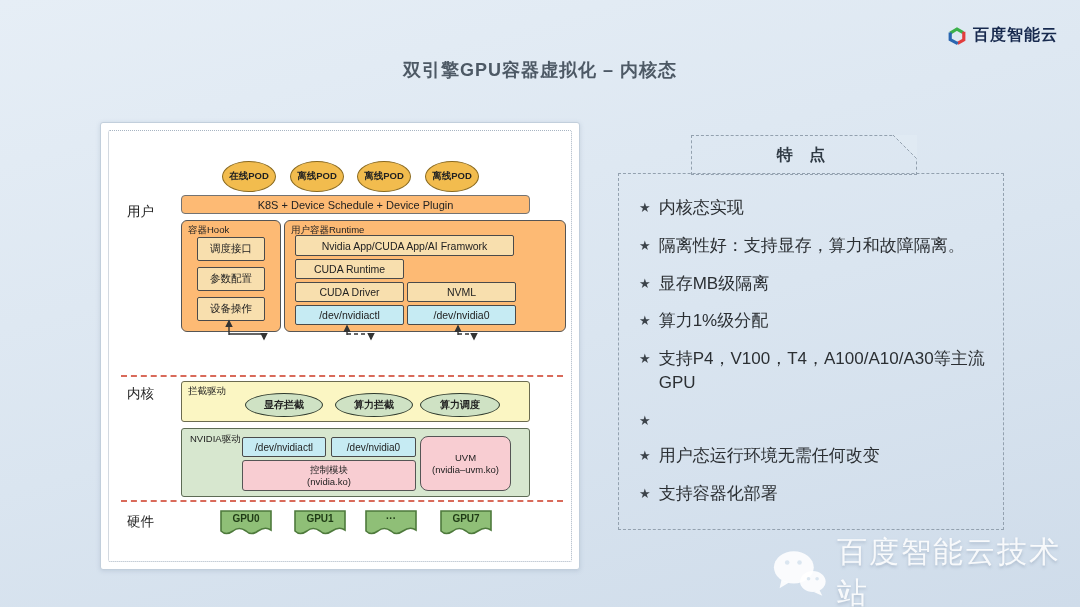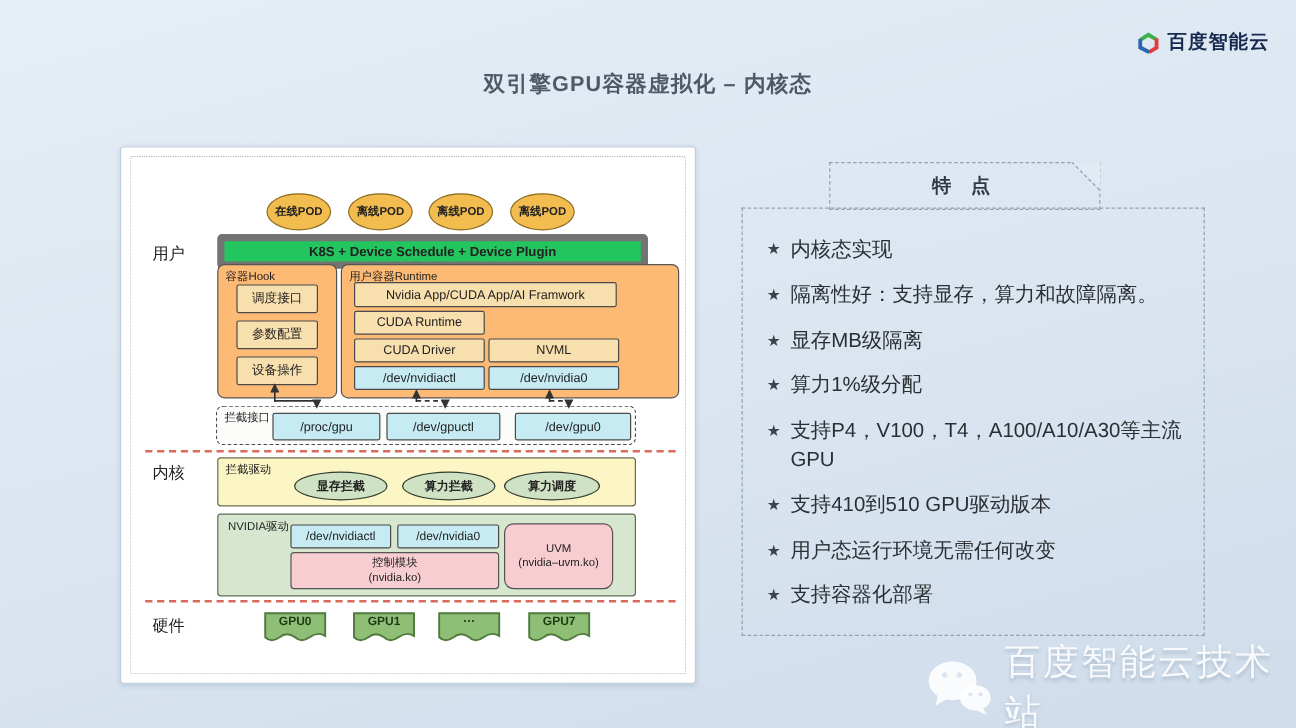--- a/index.html
+++ b/index.html
@@ -15,22 +15,22 @@
 
   
   .card{position:absolute;left:100px;top:122px;width:478px;height:446px;background:#ffffff;
         border:1px solid #c2cfdc;border-radius:3px;box-shadow:0 1px 4px rgba(120,140,165,.25);}
   .card-inner-frame{position:absolute;inset:7px;border:1px dotted #a7b4c2;border-radius:2px;pointer-events:none;}
   .layer-label{position:absolute;left:26px;width:44px;font-size:13.5px;color:#222;font-weight:500;}
 
   .pod{position:absolute;height:29px;border:1.6px solid #8a6a20;border-radius:50%;
        background:#f2bc4e;display:flex;align-items:center;justify-content:center;
        font-size:9.5px;font-weight:700;color:#222;}
-  .bar{position:absolute;background:#22c55e;border:6px solid #737373;border-radius:4px;
-       display:flex;align-items:center;justify-content:center;font-size:11px;color:#222;font-weight:bold;}
+  .bar{position:absolute;background:#fdba74;border:1px solid #737373;border-radius:4px;
+       display:flex;align-items:center;justify-content:center;font-size:11px;color:#222;}
   .panel{position:absolute;background:#fdba74;border:1.4px solid #555;border-radius:6px;}
   .panel-label{position:absolute;left:6px;top:3px;font-size:9.5px;color:#222;}
   .box-tan{position:absolute;background:#f8dfae;border:1.3px solid #4a4a4a;border-radius:2px;
            display:flex;align-items:center;justify-content:center;font-size:10.5px;color:#222;}
   .box-cyan{position:absolute;background:#c6ebf3;border:1.3px solid #4a4a4a;border-radius:2px;
             display:flex;align-items:center;justify-content:center;font-size:10.5px;color:#222;}
   .dashed-zone{position:absolute;background:#fcfcfb;border:1.4px dashed #4a4a4a;border-radius:6px;}
   .red-sep{position:absolute;left:20px;width:442px;border-top:2px dashed #d96a5a;}
   .yellow-zone{position:absolute;background:#fbf6c3;border:1.2px solid #6b6b50;border-radius:3px;}
   .green-zone{position:absolute;background:#d7e7cf;border:1.2px solid #5d6b55;border-radius:3px;}
@@ -99,26 +99,20 @@
     <div class="panel" style="left:183px;top:97px;width:244px;height:110px;padding-left:36px;">
       <span class="panel-label">用户容器Runtime</span>
       <div class="box-tan" style="left:10px;top:14px;width:217px;height:19px;">Nvidia App/CUDA App/AI Framwork</div>
       <div class="box-tan" style="left:10px;top:38px;width:107px;height:18px;">CUDA Runtime</div>
       <div class="box-tan" style="left:10px;top:61px;width:107px;height:18px;">CUDA Driver</div>
       <div class="box-tan" style="left:122px;top:61px;width:107px;height:18px;">NVML</div>
       <div class="box-cyan" style="left:10px;top:84px;width:107px;height:18px;">/dev/nvidiactl</div>
       <div class="box-cyan" style="left:122px;top:84px;width:107px;height:18px;">/dev/nvidia0</div>
     </div>
 
-    <div class="dashed-zone" style="left:79px;top:215px;width:348px;height:31px;">
-      <span class="panel-label">拦截接口</span>
-      <div class="box-cyan" style="left:46px;top:5px;width:88px;height:21px;">/proc/gpu</div>
-      <div class="box-cyan" style="left:141px;top:5px;width:93px;height:21px;">/dev/gpuctl</div>
-      <div class="box-cyan" style="left:248px;top:5px;width:95px;height:21px;">/dev/gpu0</div>
-    </div>
 
     <div class="red-sep" style="top:252px;"></div>
     <div class="red-sep" style="top:377px;"></div>
 
     <div class="yellow-zone" style="left:80px;top:258px;width:347px;height:39px;">
       <span class="panel-label">拦截驱动</span>
       <div class="ellipse-green" style="left:63px;top:11px;width:76px;">显存拦截</div>
       <div class="ellipse-green" style="left:153px;top:11px;width:76px;">算力拦截</div>
       <div class="ellipse-green" style="left:238px;top:11px;width:78px;">算力调度</div>
     </div>
@@ -201,21 +195,20 @@
       <div class="feat-item">
         <span class="feat-star">★</span>
         <span>算力1%级分配</span>
       </div>
       <div class="feat-item">
         <span class="feat-star">★</span>
         <span>支持P4，V100，T4，A100/A10/A30等主流GPU</span>
       </div>
       <div class="feat-item">
         <span class="feat-star">★</span>
-        <span>支持410到510 GPU驱动版本</span>
       </div>
       <div class="feat-item">
         <span class="feat-star">★</span>
         <span>用户态运行环境无需任何改变</span>
       </div>
       <div class="feat-item">
         <span class="feat-star">★</span>
         <span>支持容器化部署</span>
       </div>
     </div>

